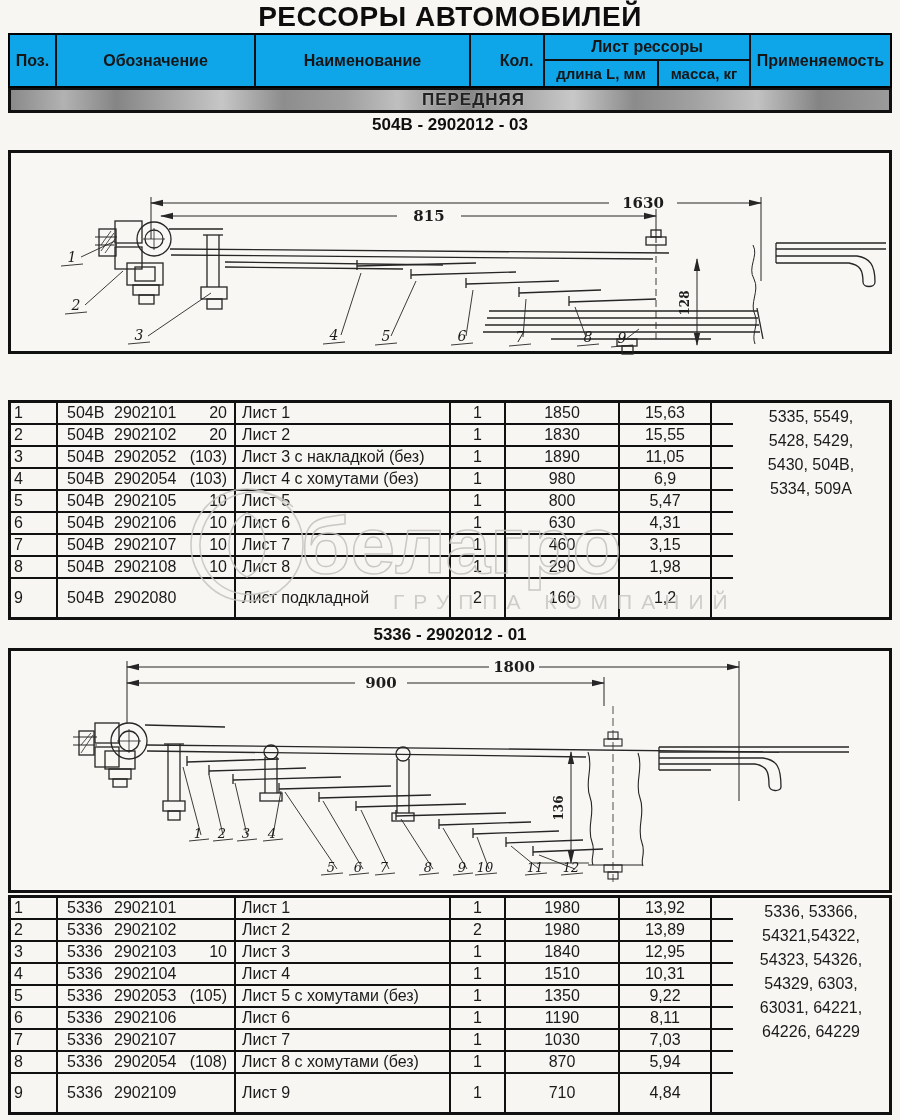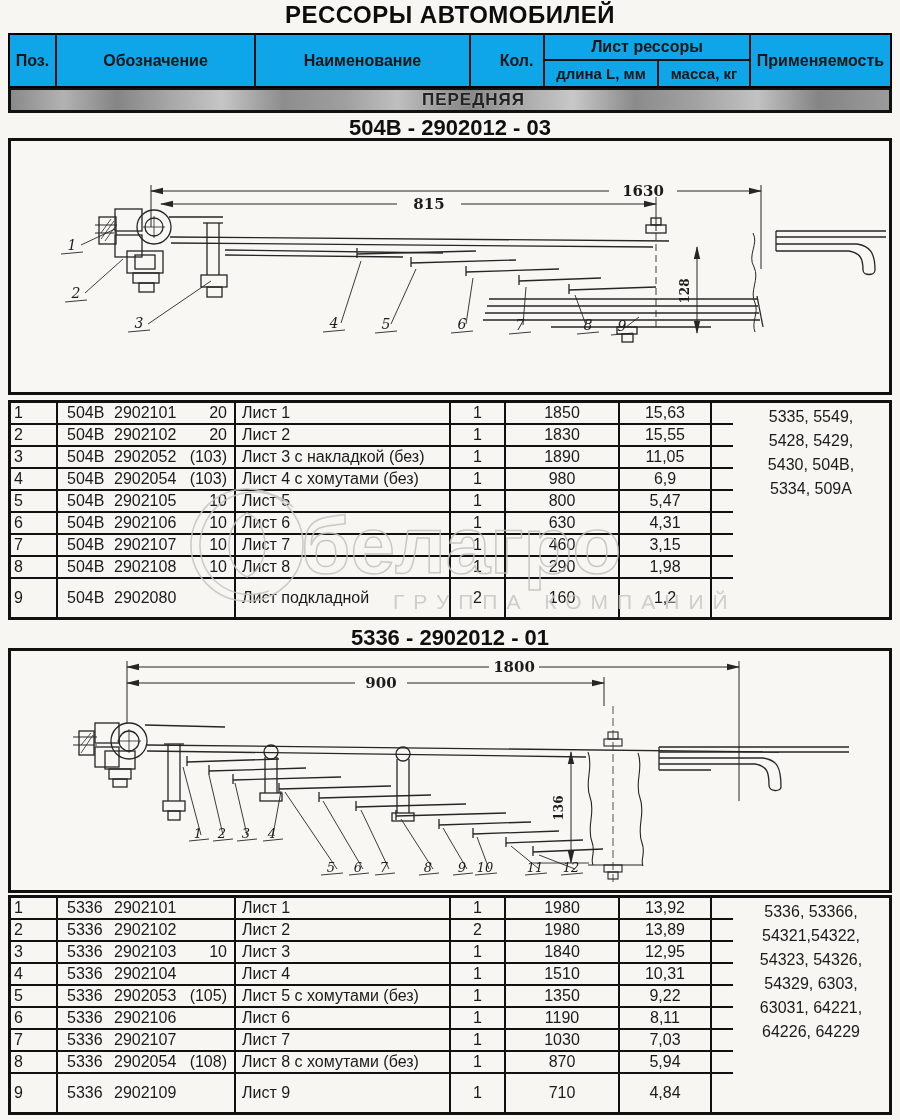--- a/index.html
+++ b/index.html
@@ -4,21 +4,21 @@
 <style>
   * { box-sizing: border-box; margin: 0; padding: 0; }
   html,body { background:#e8e8e8; }
   .page {
     position: relative; width: 900px; height: 1120px;
     background: #f7f6f2; font-family: "Liberation Sans", sans-serif;
     color:#161616; overflow: hidden; margin: 0 auto;
   }
   .title {
     position: absolute; top: 1px; left: 0; width: 100%;
-    text-align: center; font-size: 24px; font-weight: bold; letter-spacing: .5px; color:#0d0d0d;
+    text-align: center; font-size: 28px; font-weight: bold; letter-spacing: .5px; color:#0d0d0d;
   }
   
   .thead {
     position: absolute; top: 33px; left: 8px; width: 884px; height: 55px;
     border: 2px solid #000000; display: flex; background:#0ea5e9;
   }
   .th { border-right: 2px solid #111; display:flex; align-items:center; justify-content:center;
         font-weight: bold; font-size: 16px; text-align:center; }
   .th.c-pos { width: 47px; }
   .th.c-des { width: 199px; }
@@ -39,30 +39,30 @@
     display:flex; align-items:center; justify-content:center;
     background-color:#979797;
     background-image: linear-gradient(90deg,#8a8a8a 0%,#b2b2b2 6%,#858585 12%,#a6a6a6 18%,#c6c6c6 24%,#8d8d8d 31%,#9f9f9f 38%,#bfbfbf 44%,#868686 52%,#a9a9a9 58%,#c8c8c8 64%,#8b8b8b 71%,#a2a2a2 78%,#c2c2c2 85%,#848484 92%,#9b9b9b 100%);
     padding-left: 47px;
   }
   .band span { font-weight: bold; font-size: 17px; letter-spacing: 1px; color:#222;
                text-shadow: 0 0 2px rgba(255,255,255,.35); }
   
   .section-code {
     position: absolute; left: 0; width: 100%; text-align:center;
-    font-weight: bold; font-size: 22px; color:#0f0f0f;
+    font-weight: bold; font-size: 17px; color:#0f0f0f;
   }
   #code1 { top: 115px; }
   #code2 { top: 625px; }
   
   .drawing-box {
     position: absolute; left: 8px; width: 884px;
     border: 3px solid #111; background: #f8f7f3;
   }
-  #draw1 { top: 138px; height: 257px; }
+  #draw1 { top: 150px; height: 204px; }
   #draw2 { top: 648px; height: 245px; }
   .drawing-box svg { display:block; }
   
   .data-table {
     position: absolute; left: 8px; width: 884px; height: 220px;
     border: 3px solid #111; display: flex; background: transparent;
   }
   #table1 { top: 400px; }
   #table2 { top: 895px; }
   .rows-area { width: 722px; display:flex; flex-direction:column; }

